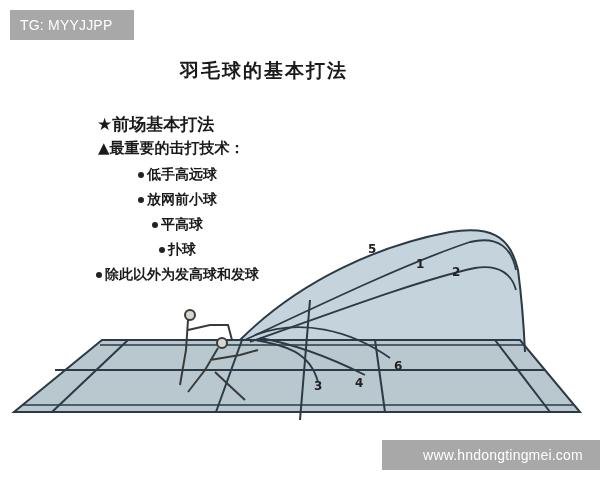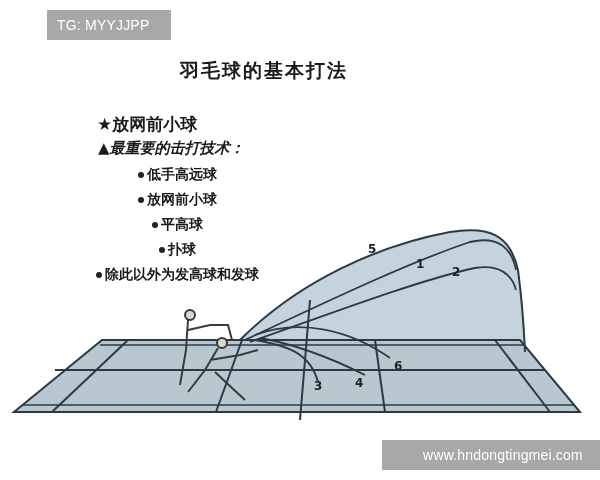--- a/index.html
+++ b/index.html
@@ -7,48 +7,48 @@
       width: 600px; height: 480px; position: relative; overflow: hidden;
       background: #ffffff;
       font-family: "DejaVu Sans", "Liberation Sans", sans-serif;
     }
     .wm {
       position: absolute; background: #a8a8a8; color: #ffffff;
       font-family: "Liberation Sans", "DejaVu Sans", sans-serif;
       font-size: 14px; line-height: 30px; padding: 0 10px; height: 30px;
       letter-spacing: 0.2px;
     }
-    .wm-tl { left: 10px; top: 10px; width: 104px; margin-left: 37px; }
+    .wm-tl { left: 10px; top: 10px; width: 104px; }
     .wm-br { left: 382px; top: 440px; width: 200px; text-align: center; padding: 0 21px; }
     .title {
       position: absolute; left: 0; width: 528px; top: 58px; text-align: center;
       font-size: 19px; font-weight: bold; color: #1a1a1a; letter-spacing: 2px;
     }
     .sect {
       position: absolute; left: 97px; top: 113px; font-size: 17px; font-weight: bold; color: #1a1a1a;
     }
     .sub {
-      position: absolute; left: 98px; top: 139px; font-size: 15px; font-weight: bold; color: #1a1a1a; font-style: italic;
+      position: absolute; left: 98px; top: 139px; font-size: 15px; font-weight: bold; color: #1a1a1a;
     }
     .list { position: absolute; left: 96px; top: 162px; margin: 0; padding: 0; list-style: none; }
     .list li {
       font-size: 14px; font-weight: bold; color: #1a1a1a; height: 25px; line-height: 25px; text-align: center;
     }
     .list li .dot { display: inline-block; width: 6px; height: 6px; border-radius: 50%; background: #222; margin-right: 3px; vertical-align: middle; }
     svg.scene { position: absolute; left: 0; top: 0; }
     .lbl { font-family: "DejaVu Sans", sans-serif; font-weight: bold; font-size: 12px; fill: #222; }
   </style>
 </head>
 <body>
 
 <div class="wm wm-tl">TG: MYYJJPP</div>
 
 <div class="title">羽毛球的基本打法</div>
 
-<div class="sect">★放网前小球</div>
+<div class="sect">★前场基本打法</div>
 <div class="sub">▲最重要的击打技术：</div>
 
 <ul class="list">
   <li><span class="dot"></span><span>低手高远球</span></li>
   <li><span class="dot"></span><span>放网前小球</span></li>
   <li><span class="dot"></span><span>平高球</span></li>
   <li><span class="dot"></span><span>扑球</span></li>
   <li><span class="dot"></span><span>除此以外为发高球和发球</span></li>
 </ul>
 

